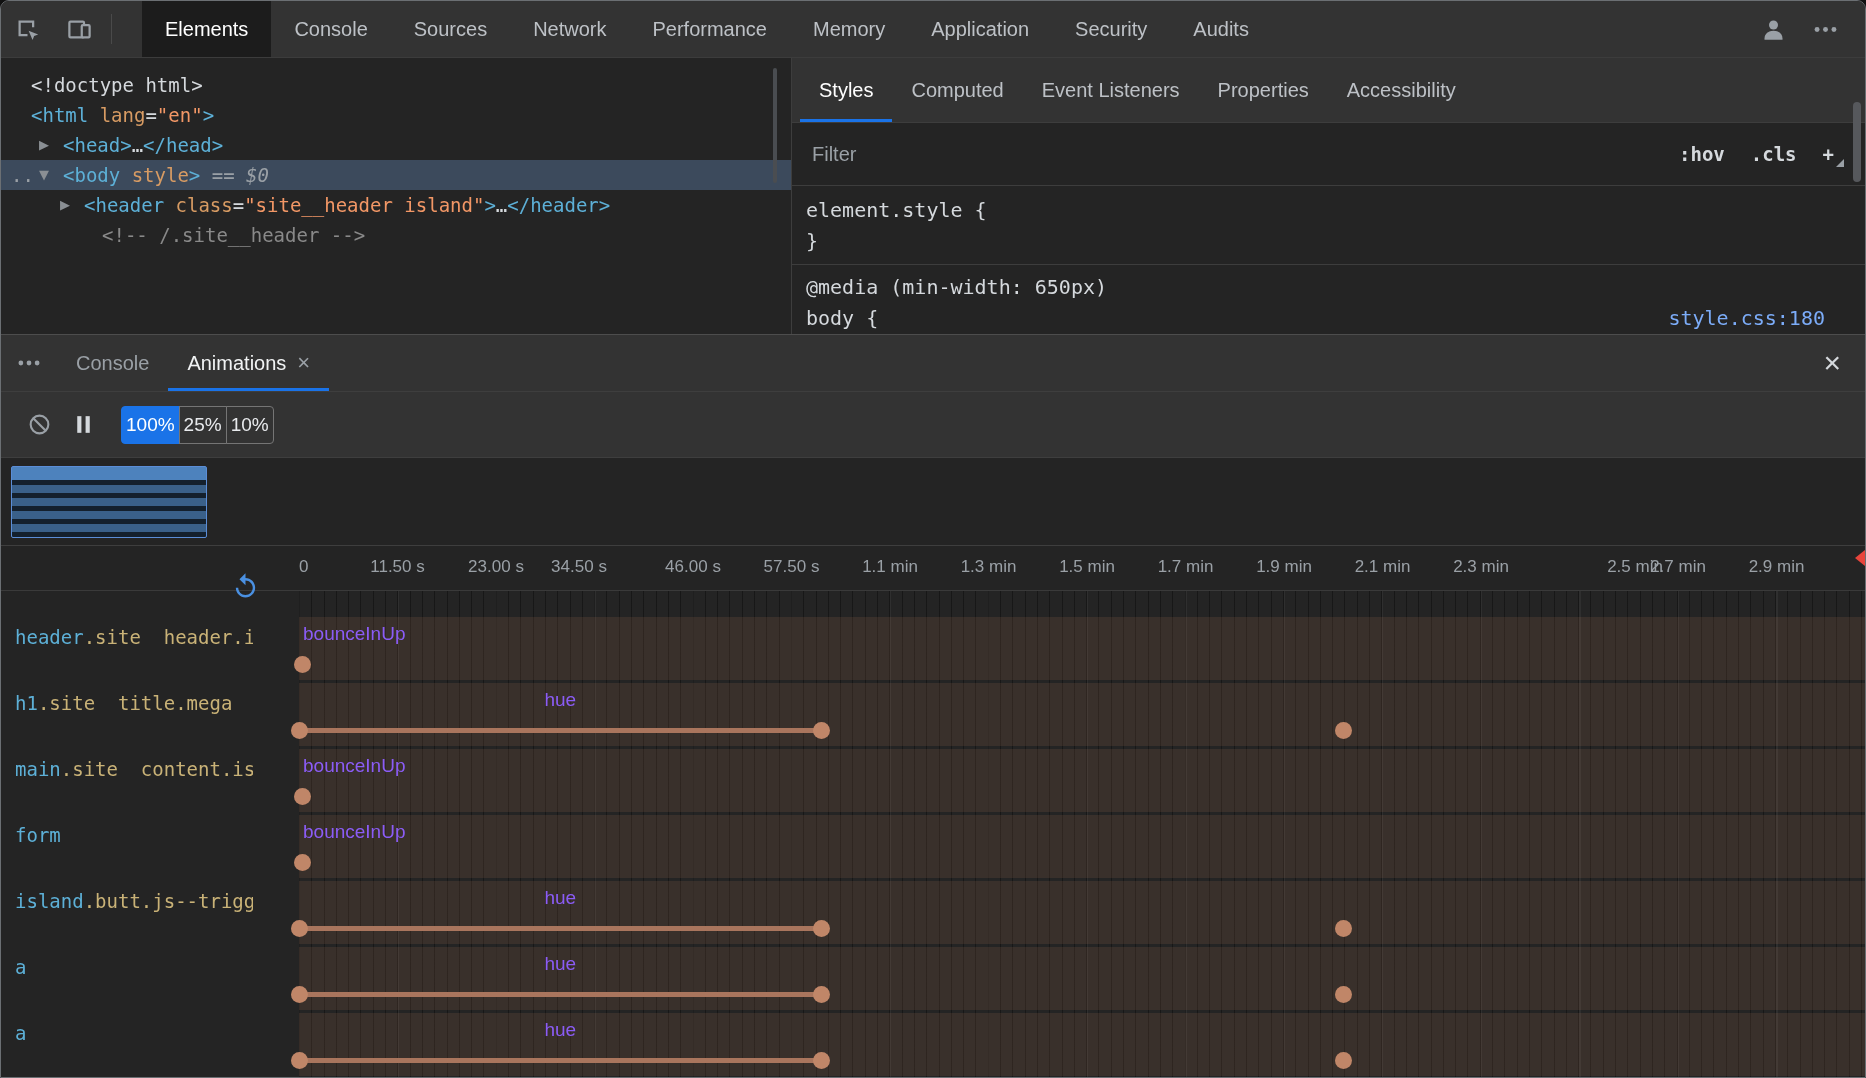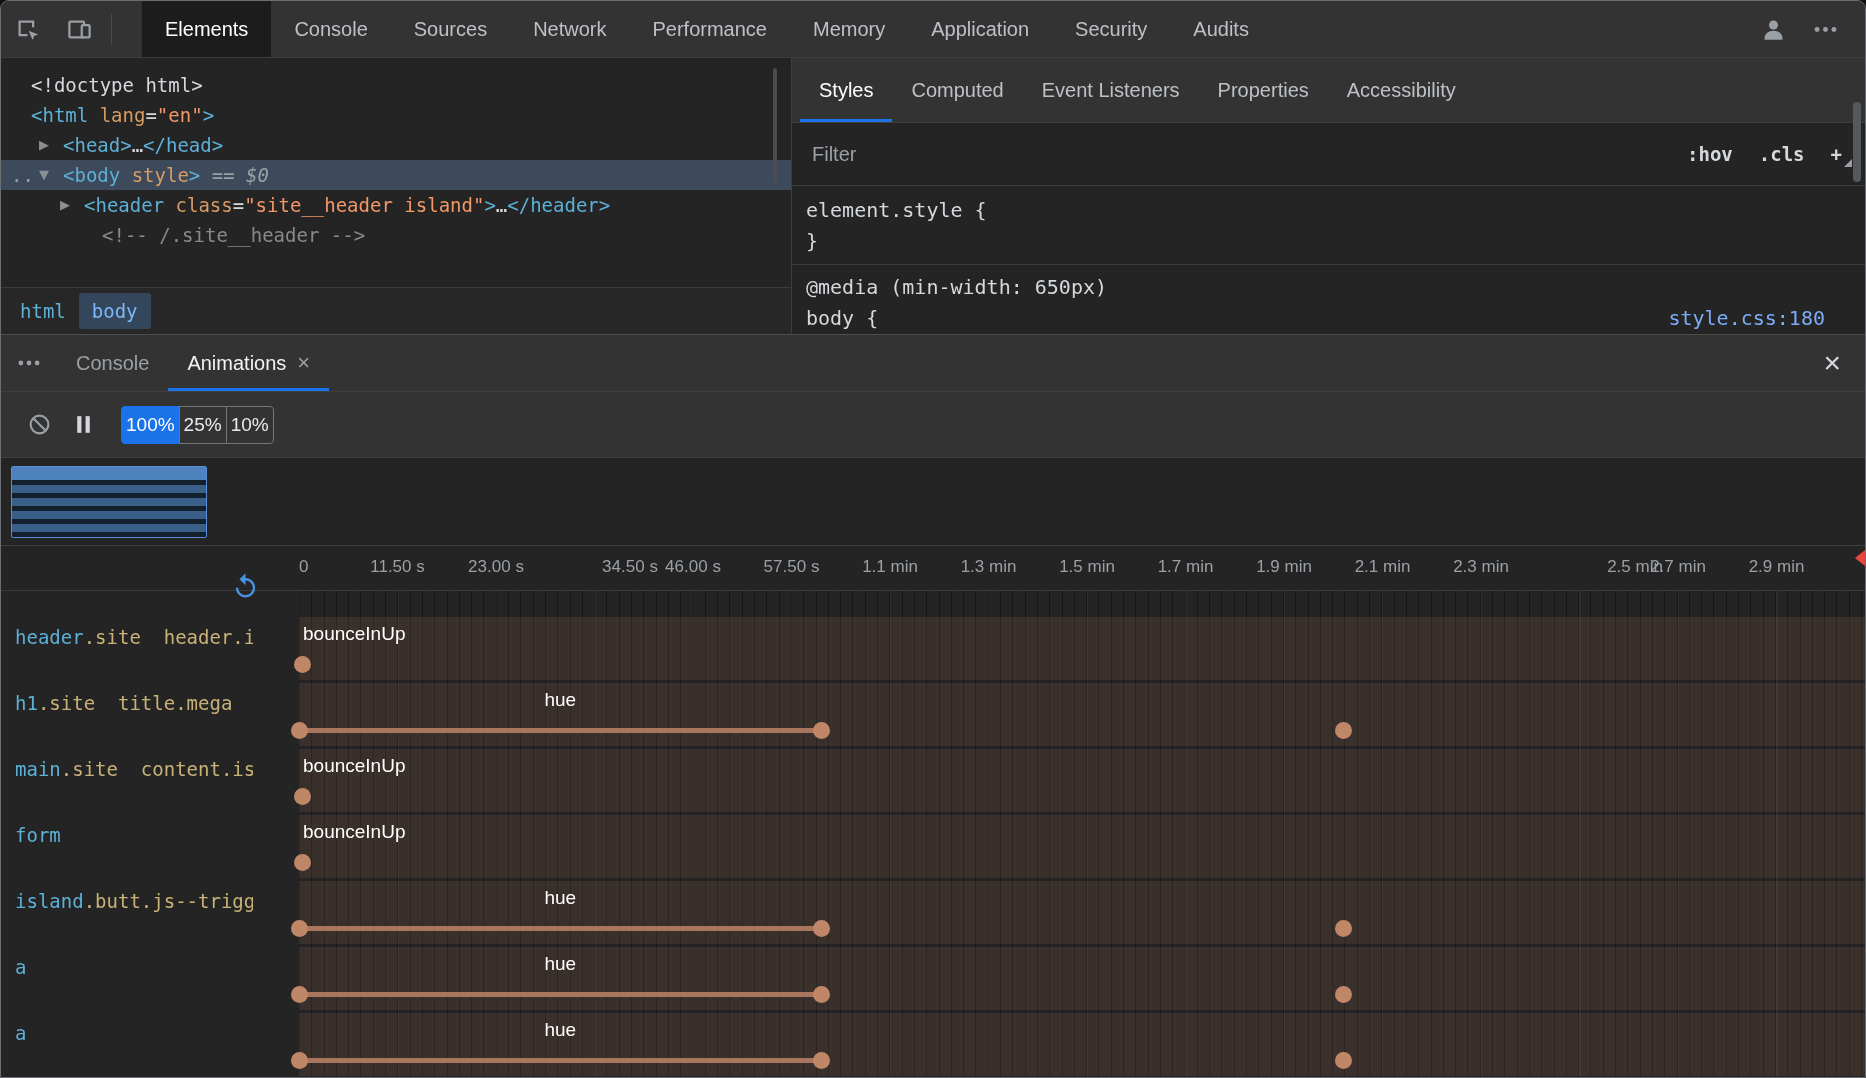--- a/index.html
+++ b/index.html
@@ -43,21 +43,21 @@
   .crumbs { position:absolute; left:0; right:0; bottom:0; height:46px; border-top:1px solid #3d3d3d; background:#272727;
             display:flex; align-items:center; padding-left:6px; font-family:"DejaVu Sans Mono", monospace; font-size:19px; }
   .crumb { padding:7px 13px; color:#5db0d7; }
   .crumb.active { background:#33465c; color:#7cb8f5; border-radius:3px; }
 
   
   .styles-panel { flex:1; position:relative; background:#242424; }
   .styles-tabs { height:64px; background:#333333; border-bottom:1px solid #3d3d3d; display:flex; align-items:stretch; padding-left:8px; }
   .styles-tab { display:flex; align-items:center; padding:0 19px; font-size:20px; color:#bdc1c6; }
   .styles-tab.active { color:#ffffff; box-shadow:inset 0 -3px 0 #1a73e8; }
-  .filter-row { height:62px; border-bottom:1px solid #3d3d3d; display:flex; align-items:center; padding:0 10px 0 20px; }
+  .filter-row { height:62px; border-bottom:1px solid #3d3d3d; display:flex; align-items:center; padding:0 18px 0 20px; }
   .filter-ph { flex:1; color:#9aa0a6; font-size:20px; }
   .pseudo-btn { font-family:"DejaVu Sans Mono", monospace; font-weight:bold; font-size:19px; color:#d5d9dd; padding:6px 13px; position:relative; }
   .pseudo-btn .corner { position:absolute; right:3px; bottom:4px; width:0; height:0;
                         border-left:8px solid transparent; border-bottom:8px solid #9aa0a6; }
   .styles-content { font-family:"DejaVu Sans Mono", monospace; font-size:20px; color:#d5d9dd; padding:9px 14px 0 14px; }
   .mono-line { height:31px; line-height:31px; display:flex; }
   .rule-divider { border-top:1px solid #3d3d3d; margin:7px -14px; }
   .src-link { margin-left:auto; padding-right:26px; color:#7cacf8; }
   .styles-scrollbar { position:absolute; top:44px; right:4px; width:8px; height:80px; background:#56585c; border-radius:4px; }
 
@@ -98,21 +98,21 @@
   .grid-overlay { position:absolute; left:298px; right:0; top:0; bottom:0;
                   background-image:
                     repeating-linear-gradient(90deg, rgba(0,0,0,0.35) 0, rgba(0,0,0,0.35) 1px, rgba(0,0,0,0) 1px, rgba(0,0,0,0) 12.3px),
                     repeating-linear-gradient(90deg, rgba(255,255,255,0.05) 0, rgba(255,255,255,0.05) 1px, rgba(0,0,0,0) 1px, rgba(0,0,0,0) 98.5px); }
   .anim-row { position:relative; height:63px; margin-bottom:3px; }
   .row-sel { position:absolute; left:14px; top:9px; font-family:"DejaVu Sans Mono", monospace; font-size:19px;
              max-width:238px; overflow:hidden; white-space:nowrap; }
   .sel-tag { color:#5db0d7; }
   .sel-cls { color:#c9b277; }
   .row-track { position:absolute; left:298px; right:0; top:0; bottom:0; background:rgba(216,137,100,0.12); }
-  .anim-name { position:absolute; top:6px; font-size:19px; color:#ffffff; white-space:nowrap; }
+  .anim-name { position:absolute; top:6px; font-size:19px; color:#8b5cf6; white-space:nowrap; }
   .bar-line { position:absolute; top:45px; height:5px; background:#a9755d; border-radius:3px; }
   .kf-dot { position:absolute; top:39px; width:17px; height:17px; border-radius:50%; background:#c08668; }
 </style>
 </head>
 <body>
 
 <div class="devtools">
 
   <div class="main-toolbar">
     <div class="tool-icon">
@@ -161,24 +161,20 @@
     <div class="elements-panel">
       <div class="dom-tree" id="dom-tree">
           <div class="code-line" style="padding-left: 30px;"><span class="seg-w">&lt;!doctype html&gt;</span></div>
           <div class="code-line" style="padding-left: 30px;"><span class="seg-t">&lt;html</span><span class="seg-a"> lang</span><span class="seg-w">=</span><span class="seg-v">"en"</span><span class="seg-t">&gt;</span></div>
           <div class="code-line" style="padding-left: 62px;"><span class="arrow" style="left: 38px;">▶</span><span class="seg-t">&lt;head&gt;</span><span class="seg-w">…</span><span class="seg-t">&lt;/head&gt;</span></div>
           <div class="code-line selected" style="padding-left: 62px;"><span class="line-prefix">..</span><span class="arrow" style="left: 38px;">▼</span><span class="seg-t">&lt;body</span><span class="seg-a"> style</span><span class="seg-t">&gt;</span><span class="seg-m"> == $0</span></div>
           <div class="code-line" style="padding-left: 83px;"><span class="arrow" style="left: 59px;">▶</span><span class="seg-t">&lt;header</span><span class="seg-a"> class</span><span class="seg-w">=</span><span class="seg-v">"site__header island"</span><span class="seg-t">&gt;</span><span class="seg-w">…</span><span class="seg-t">&lt;/header&gt;</span></div>
           <div class="code-line" style="padding-left: 101px;"><span class="seg-c">&lt;!-- /.site__header --&gt;</span></div>
         </div>
       <div class="el-scrollbar"></div>
-      <div class="crumbs">
-        <span class="crumb">html</span>
-        <span class="crumb active">body</span>
-      </div>
     </div>
 
     <div class="styles-panel">
       <div class="styles-tabs" id="styles-tabs">
           <div class="styles-tab active">Styles</div>
           <div class="styles-tab">Computed</div>
           <div class="styles-tab">Event Listeners</div>
           <div class="styles-tab">Properties</div>
           <div class="styles-tab">Accessibility</div>
         </div>
@@ -252,21 +248,21 @@
     <div class="preview-strip">
       <div class="preview-thumb"></div>
     </div>
 
     <div class="timeline">
       <div class="ruler" id="ruler">
         <div class="scrubber-marker"></div>
       <span class="tick-label" style="left: 298px;">0</span>
           <span class="tick-label" style="left: 396.5px; transform: translateX(-50%);">11.50 s</span>
           <span class="tick-label" style="left: 495px; transform: translateX(-50%);">23.00 s</span>
-          <span class="tick-label" style="left: 629px; transform: translateX(-50%);">34.50 s</span>
+          <span class="tick-label" style="left: 578px; transform: translateX(-50%);">34.50 s</span>
           <span class="tick-label" style="left: 692px; transform: translateX(-50%);">46.00 s</span>
           <span class="tick-label" style="left: 790.5px; transform: translateX(-50%);">57.50 s</span>
           <span class="tick-label" style="left: 889px; transform: translateX(-50%);">1.1 min</span>
           <span class="tick-label" style="left: 987.5px; transform: translateX(-50%);">1.3 min</span>
           <span class="tick-label" style="left: 1086px; transform: translateX(-50%);">1.5 min</span>
           <span class="tick-label" style="left: 1184.5px; transform: translateX(-50%);">1.7 min</span>
           <span class="tick-label" style="left: 1283px; transform: translateX(-50%);">1.9 min</span>
           <span class="tick-label" style="left: 1381.5px; transform: translateX(-50%);">2.1 min</span>
           <span class="tick-label" style="left: 1480px; transform: translateX(-50%);">2.3 min</span>
           <span class="tick-label" style="left: 1634px; transform: translateX(-50%);">2.5 min</span>

